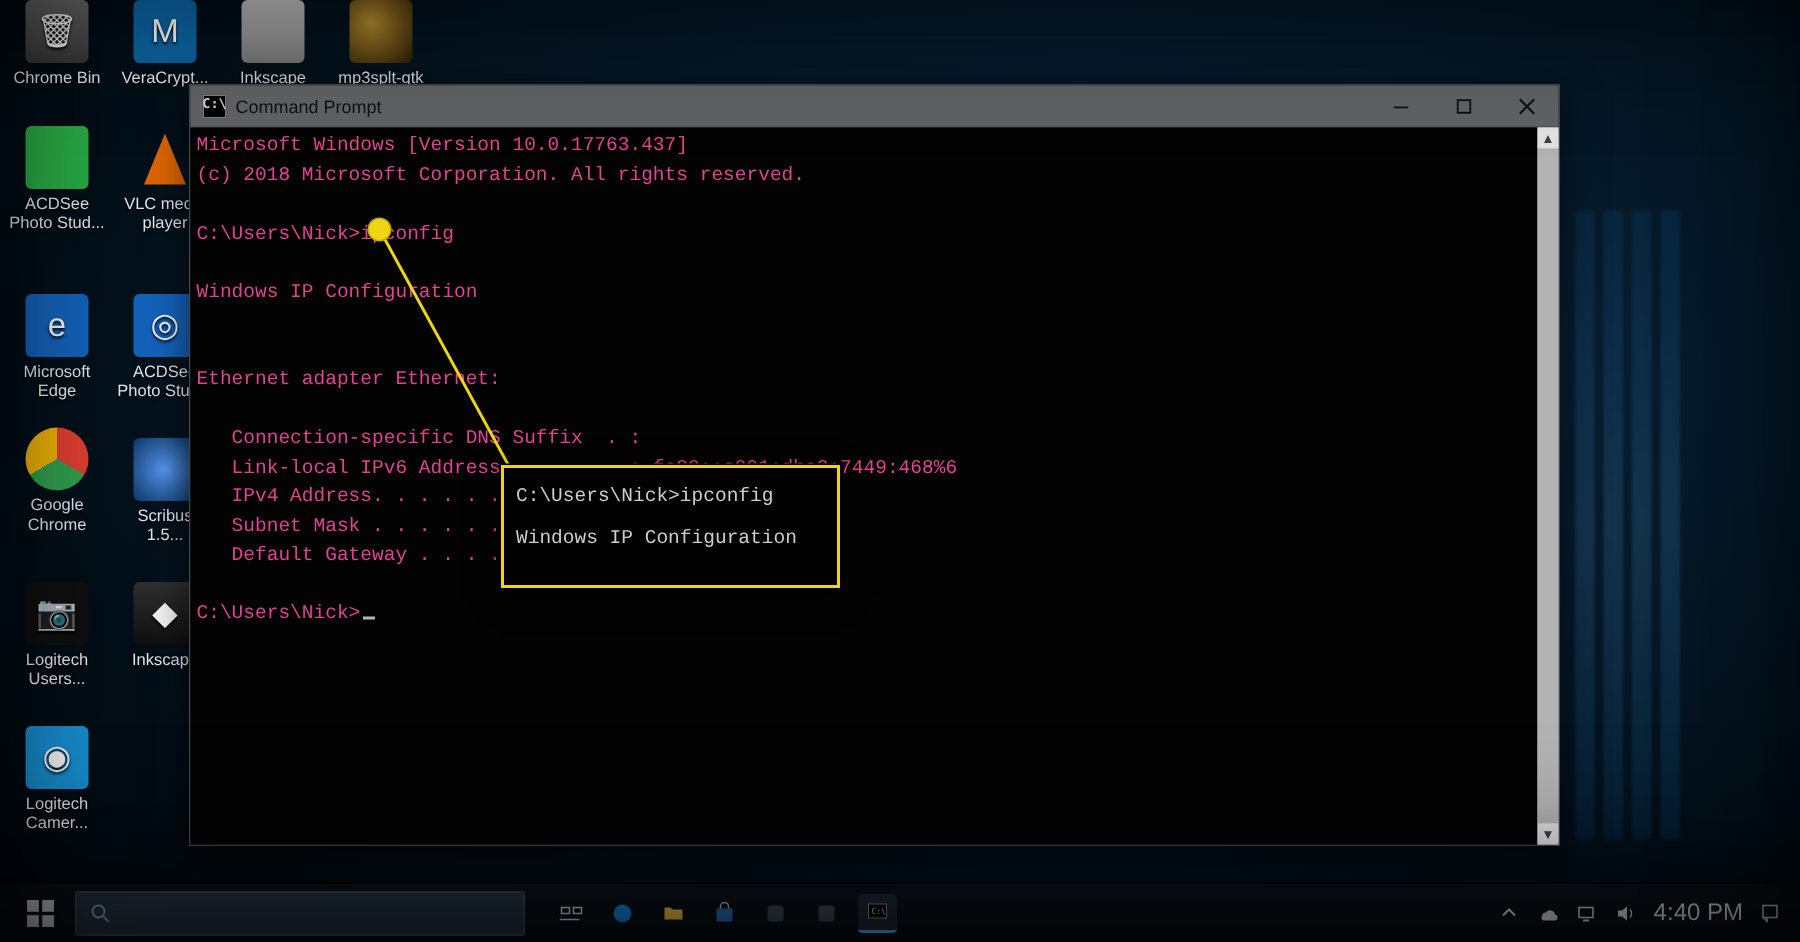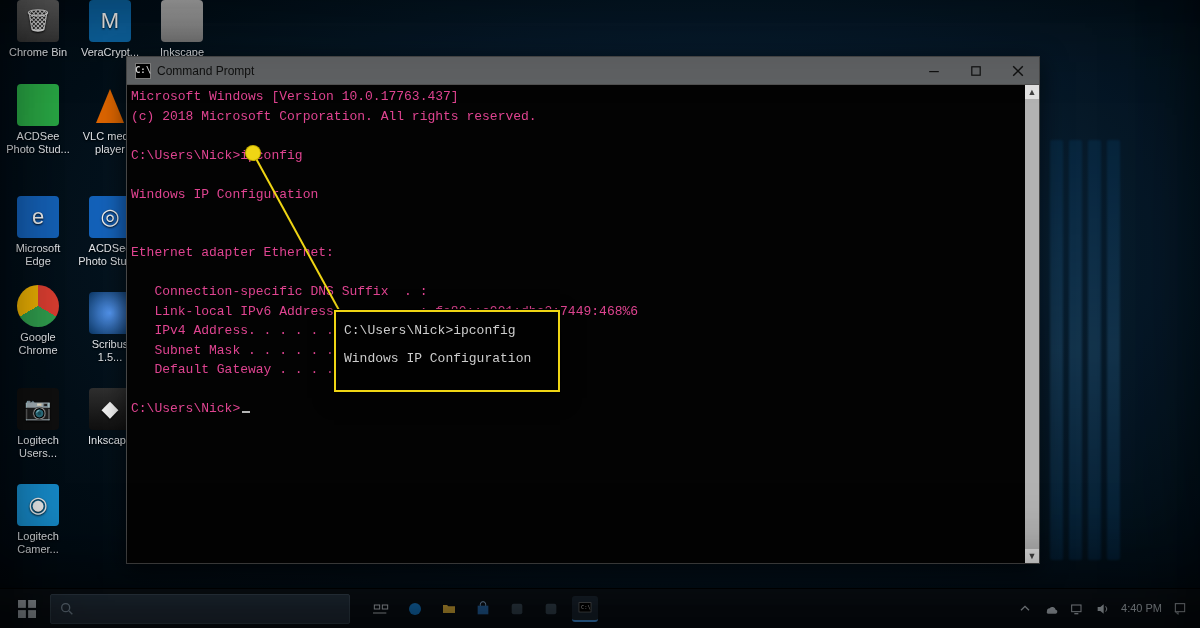--- a/index.html
+++ b/index.html
@@ -111,21 +111,21 @@
   }
   .searchbox{
     flex:0 0 300px; height:30px; background:#273542;border:1px solid #3b4b59;
     display:flex;align-items:center;padding:0 8px;color:#8da0b2;gap:8px;border-radius:2px;
   }
   .sep{width:14px;}
   .tbicon{width:26px;height:26px;margin:0 4px;display:flex;align-items:center;justify-content:center;border-radius:3px;}
   .tbicon.active{background:#1d2a36;border-bottom:2px solid #4aa8ff;}
   .spacerf{flex:1;}
   .tray{display:flex;align-items:center;gap:10px;padding-right:8px;}
-  .clock{line-height:1.1;text-align:right;font-size:11px;}
+  .clock{line-height:1.1;text-align:right;font-size:16px;}
 
   
   svg.i{width:16px;height:16px;fill:#cfd8e0;}
   svg.i-sm{width:12px;height:12px;fill:#cfd8e0;}
 
   
   .dim{position:absolute;inset:0;background:rgba(0,0,0,0.05);pointer-events:none;}
   .vignette{
     position:absolute;inset:0;pointer-events:none;
     box-shadow: inset 0 -80px 80px -30px rgba(0,0,0,.6), inset 0 80px 80px -60px rgba(0,0,0,.3),
@@ -147,20 +147,24 @@
       <div class="glyph bin">🗑</div>
       <span class="lbl">Chrome Bin</span>
     </div>
     <div class="dicon" style="left: 78px; top: 0px;">
       <div class="glyph m">M</div>
       <span class="lbl">VeraCrypt...</span>
     </div>
     <div class="dicon" style="left: 150px; top: 0px;">
       <div class="glyph vera"></div>
       <span class="lbl">Inkscape</span>
+    </div>
+    <div class="dicon" style="left: 222px; top: 0px;">
+      <div class="glyph mp3"></div>
+      <span class="lbl">mp3splt-gtk</span>
     </div>
     <div class="dicon" style="left: 6px; top: 84px;">
       <div class="glyph acd"></div>
       <span class="lbl">ACDSee Photo Stud...</span>
     </div>
     <div class="dicon" style="left: 78px; top: 84px;">
       <div class="glyph vlc">
         <div class="cone"></div>
       </div>
       <span class="lbl">VLC media player</span>

